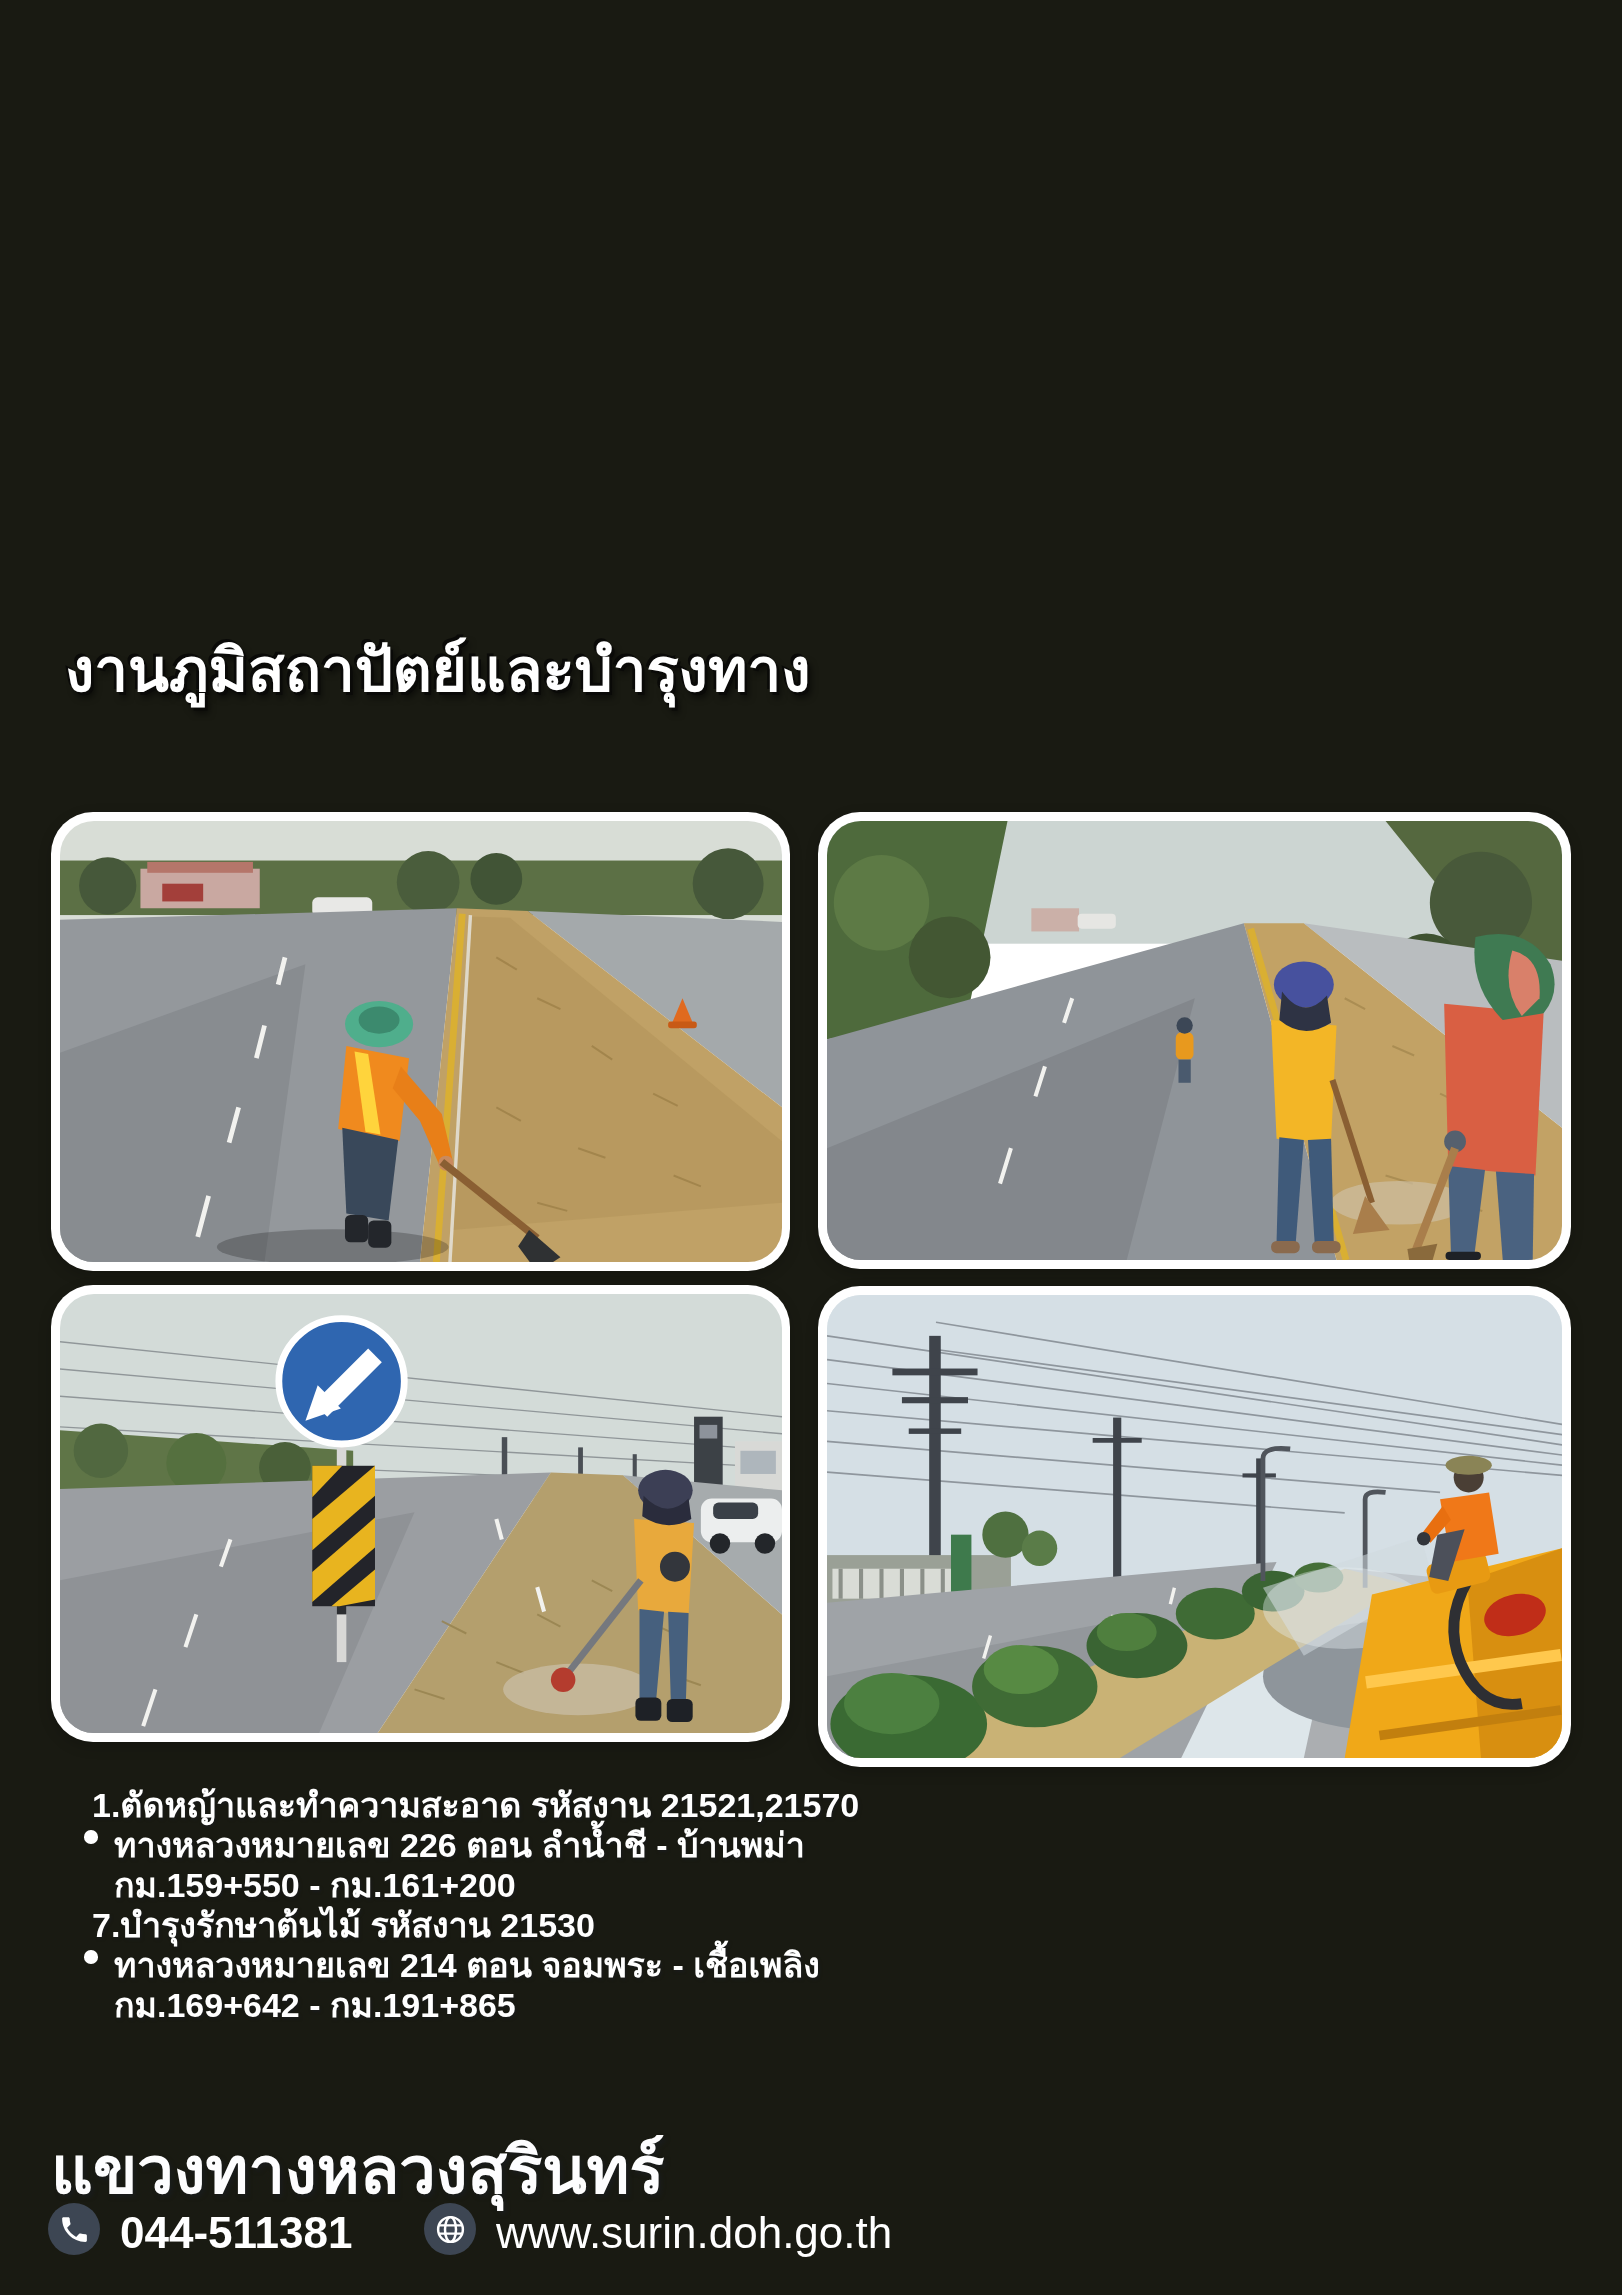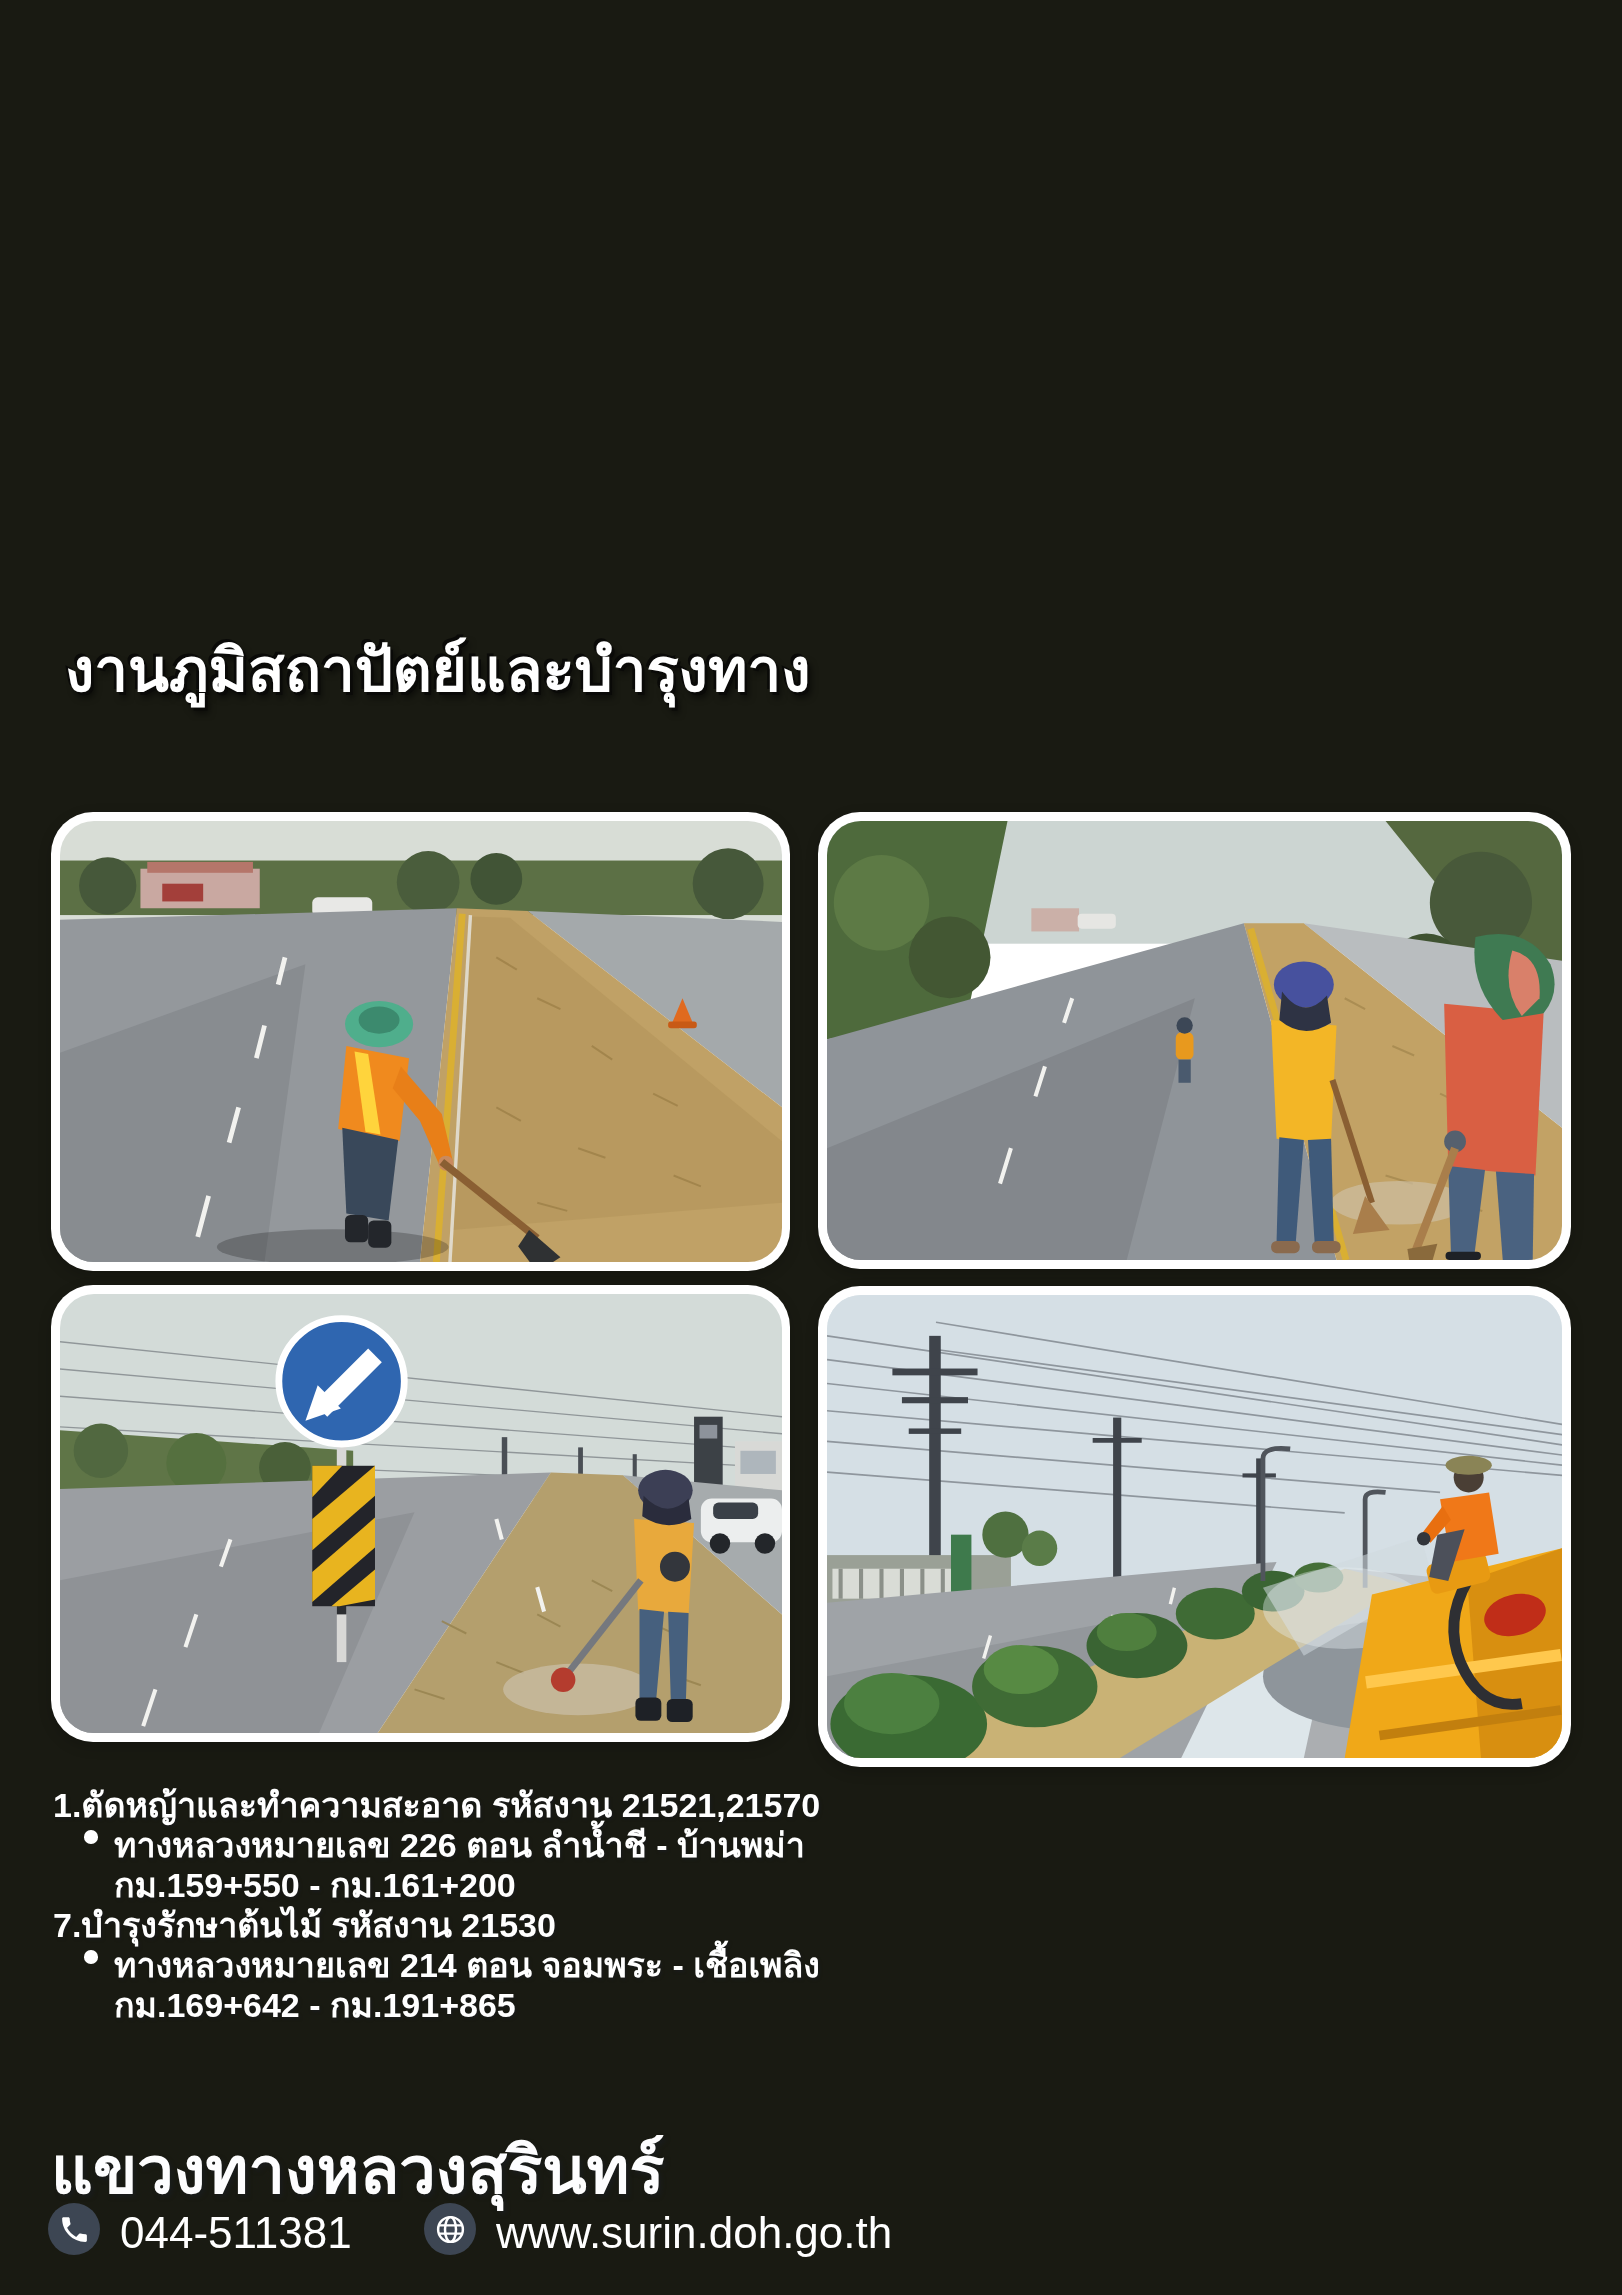--- a/index.html
+++ b/index.html
@@ -39,30 +39,30 @@
   .photo{position:absolute;background:#fff;border-radius:42px;overflow:hidden;box-shadow:0 4.1px 12.3px rgba(0,0,0,.18);}
   .photo>svg{position:absolute;left:8.9px;top:8.9px;border-radius:34px;}
   #photo1{left:51px;top:812px;width:739px;height:459px;}
   #photo2{left:818px;top:812px;width:753px;height:457px;}
   #photo3{left:51px;top:1285px;width:739px;height:457px;}
   #photo4{left:818px;top:1286px;width:753px;height:481px;}
   
   .work-list{position:absolute;left:53px;top:1778px;width:1159px;}
   .wl-line{position:relative;height:40px;color:#fff;font-size:34px;font-weight:600;white-space:nowrap;
            text-shadow:1.4px 2px 2.7px rgba(25,28,35,.5);}
-  .wl-line.i0{padding-left:0;}
+  .wl-line.i0{padding-left:0;margin-left:39px;}
   .wl-line.i1{padding-left:61px;}
   .wl-line.i2{padding-left:61px;}
   .bullet-dot{position:absolute;left:31px;top:12.3px;width:13.6px;height:13.6px;border-radius:50%;background:#fff;}
   
   .footer-org{left:51px;top:2118px;font-size:65px;font-weight:700;color:#fdfdfe;text-shadow:2.7px 3.4px 4.1px rgba(25,30,38,.5);}
   .contact-icon{position:absolute;width:52px;height:52px;border-radius:50%;background:#3d4653;}
   #phone-icon{left:48px;top:2203px;}
   #globe-icon{left:424px;top:2203px;}
-  .phone-text{left:120px;top:2208px;font-size:44px;font-weight:400;}
+  .phone-text{left:120px;top:2208px;font-size:44px;font-weight:700;}
   .web-text{left:496px;top:2208px;font-size:44px;font-weight:400;}
   .contact-icon svg{position:absolute;left:9.5px;top:9.5px;}
 </style>
 </head>
 <body>
 
 <div class="page">
 
   <div class="abs navy-top"></div>
   <div class="abs green-tr"></div>

